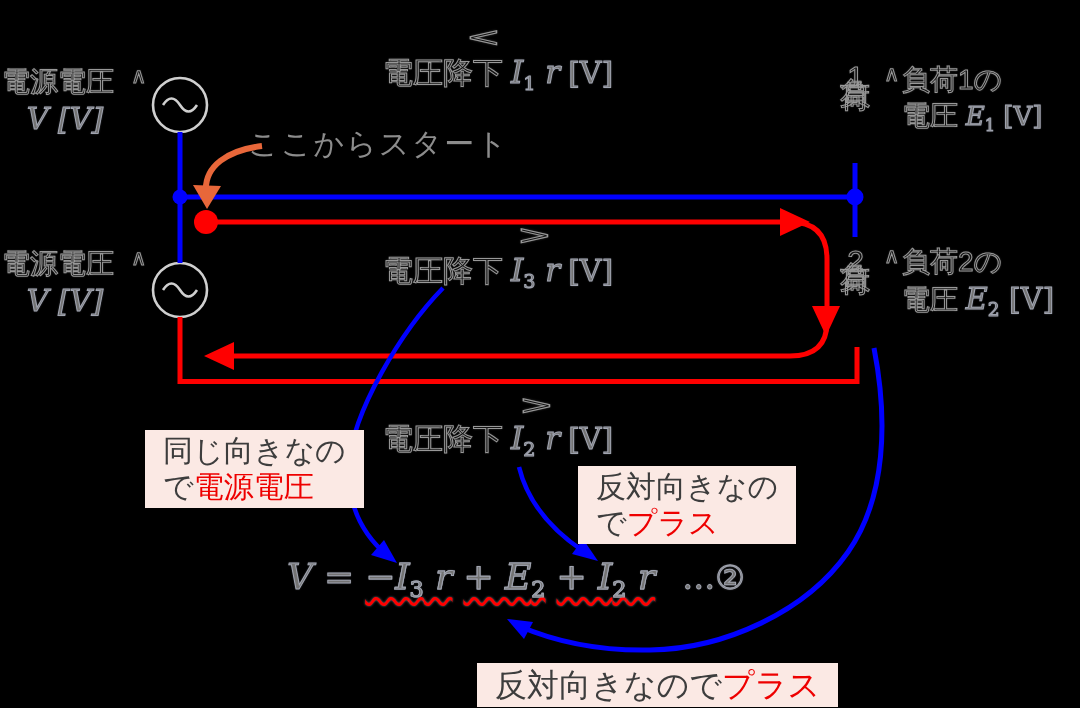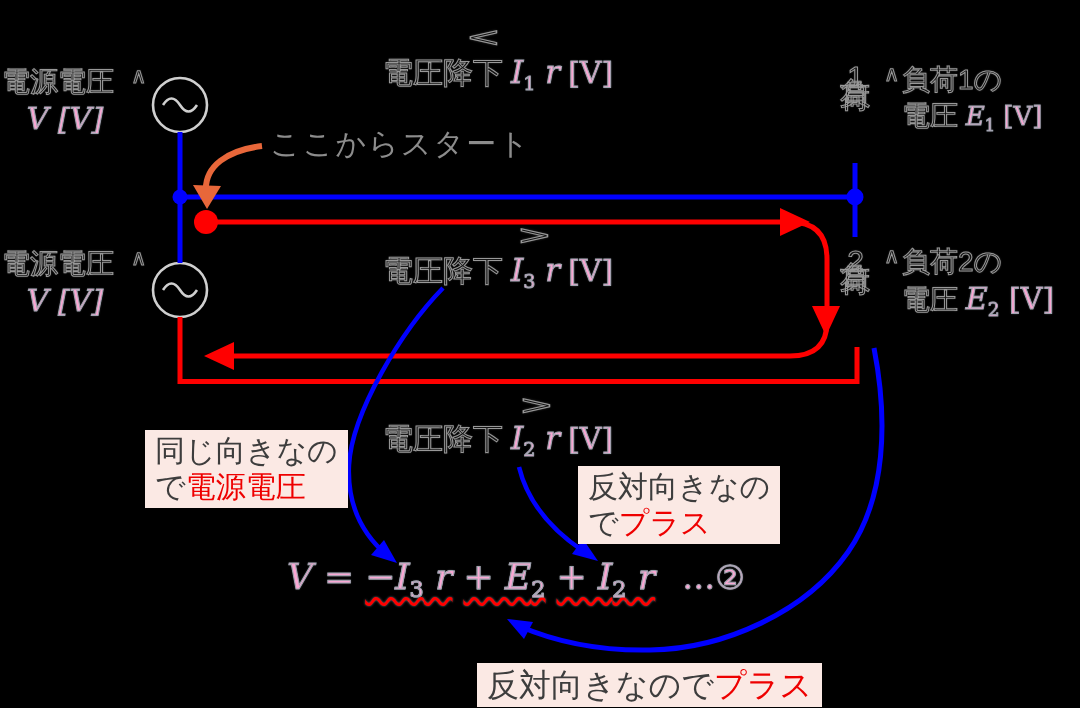--- a/index.html
+++ b/index.html
@@ -11,40 +11,40 @@
     font-family:"Liberation Sans",sans-serif;
   }
   .abs{position:absolute;}
   
   .ghost{
     color:#121212;
     -webkit-text-stroke:1px #989898;
     text-shadow:0 0 2px rgba(190,190,190,.55);
   }
   .mghost{
-    color:#f9a8d4;
+    color:#737373;
     -webkit-text-stroke:1px #a0a4b0;
     text-shadow:0 0 2px rgba(185,190,205,.6);
     font-family:"DejaVu Serif",serif;
   }
   .it{font-style:italic;font-family:"DejaVu Serif",serif;}
   .jp30{font-size:30px;line-height:1.15;}
   .jp28{font-size:28px;line-height:1.15;}
   sub{font-size:.62em;line-height:0;}
   .drop{white-space:nowrap;font-size:30px;}
   .drop .math{font-size:31px;margin-left:8px;}
   .chev{font-size:26px;transform:scaleX(1.6);transform-origin:left center;font-family:"DejaVu Serif",serif;}
   .caret{font-size:21px;}
   .vert{
     writing-mode:vertical-rl;text-orientation:upright;
     font-size:30px;letter-spacing:3px;line-height:1;
   }
   .note{
     background:#fbe9e4;color:#3d3d3d;
-    padding:3px 10px;line-height:1.2;white-space:nowrap;
+    padding:3px 18px;line-height:1.2;white-space:nowrap;
   }
   .note .red{color:#ee0000;}
   .startnote{color:#8c8c8c;font-size:30px;letter-spacing:2px;}
   .eq{display:flex;align-items:baseline;font-size:36px;white-space:nowrap;}
   .eq>*{margin-right:11px;}
   .wavy{
     text-decoration:underline wavy #ff0000;
     text-decoration-thickness:2.5px;
     text-underline-offset:8px;
     text-decoration-skip-ink:none;
@@ -105,21 +105,21 @@
 <div class="abs ghost chev" style="left:517px;top:220px;">&gt;</div>
 <div class="abs drop" style="left:383px;top:251px;">
   <span class="ghost">電圧降下</span><span class="mghost math"><span class="it">I</span><sub>3</sub><span class="it"> r</span></span><span class="mghost" style="margin-left:8px;">[V]</span>
 </div>
 
 <div class="abs ghost chev" style="left:519px;top:390px;">&gt;</div>
 <div class="abs drop" style="left:383px;top:419px;">
   <span class="ghost">電圧降下</span><span class="mghost math"><span class="it">I</span><sub>2</sub><span class="it"> r</span></span><span class="mghost" style="margin-left:8px;">[V]</span>
 </div>
 
-<div class="abs startnote" style="left:248px;top:124px;margin-left:22px;">ここからスタート</div>
+<div class="abs startnote" style="left:248px;top:124px;">ここからスタート</div>
 
 <div class="abs ghost vert" style="left:840px;top:54px;">負荷1</div>
 <div class="abs ghost caret" style="left:884px;top:62px;">∧</div>
 <div class="abs ghost jp28" style="left:902px;top:64px;text-align:center;">負荷1の</div>
 <div class="abs jp28" style="left:902px;top:100px;">
   <span class="ghost">電圧</span>
   <span class="mghost" style="font-size:26px;"><span class="it">E</span><sub>1</sub><span> [V]</span></span>
 </div>
 
 <div class="abs ghost vert" style="left:840px;top:238px;">負荷2</div>

